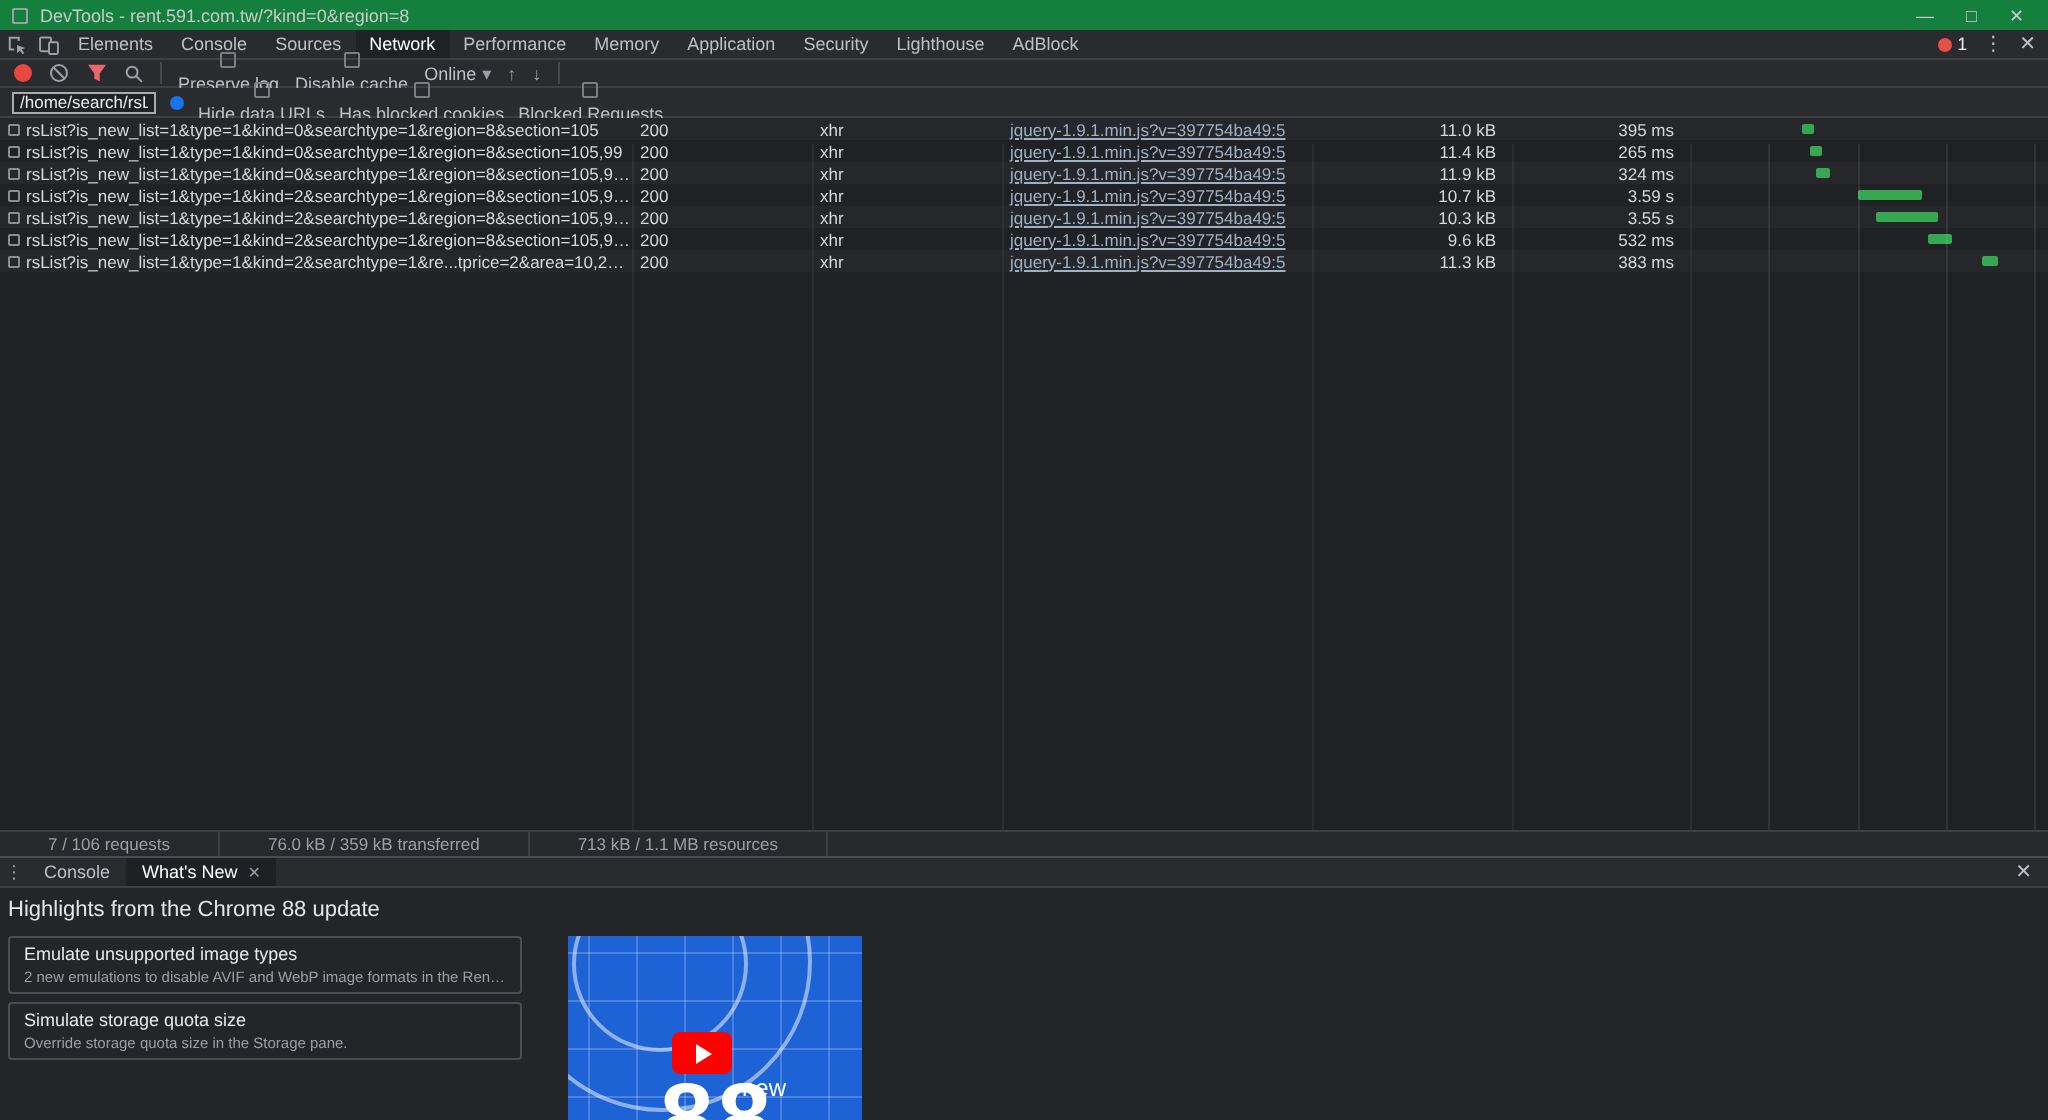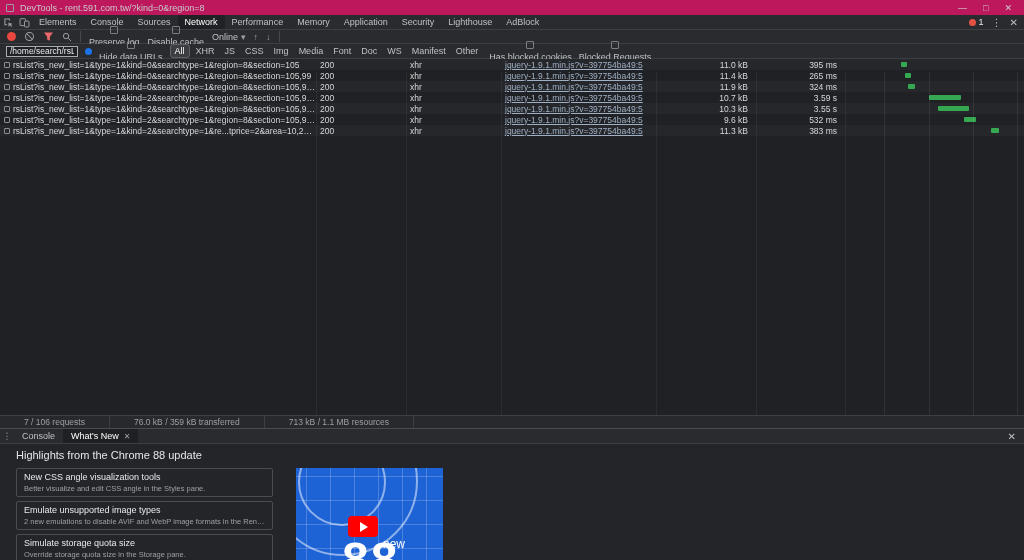--- a/index.html
+++ b/index.html
@@ -1,21 +1,21 @@
 <!DOCTYPE html>
 <html><head>
 <meta charset="utf-8">
 <style>
   * { margin:0; padding:0; box-sizing:border-box; }
   html,body { width:1024px; height:560px; overflow:hidden; background:#202124;
               font-family:"Liberation Sans", sans-serif; }
   .devtools { width:1024px; height:560px; display:flex; flex-direction:column; color:#e8eaed; }
 
   
-  .titlebar { height:15px; background:#be185d; display:flex; align-items:center; padding:0 6px; gap:6px; flex:0 0 auto; }
+  .titlebar { height:15px; background:#15803d; display:flex; align-items:center; padding:0 6px; gap:6px; flex:0 0 auto; }
   .app-icon { width:8px; height:8px; border:1px solid #9aa0a6; border-radius:1px; flex:0 0 auto; }
   .titlebar .title { font-size:9px; color:#c9cacd; white-space:nowrap; }
   .win-controls { margin-left:auto; display:flex; gap:16px; font-size:9px; color:#c9cacd; padding-right:6px; }
   .win-controls span { cursor:default; }
 
   
   .tabbar { height:15px; background:#2a2b2e; border-bottom:1px solid #3c4043; display:flex; align-items:stretch; flex:0 0 auto; }
   .tool-icon { width:16px; display:flex; align-items:center; justify-content:center; flex:0 0 auto; }
   .tabs { display:flex; align-items:stretch; }
   .tab { padding:0 7px; display:flex; align-items:center; font-size:9px; color:#bdc1c6; white-space:nowrap; }
@@ -68,21 +68,21 @@
   .seg { padding:0 24px; border-right:1px solid #3c4043; display:flex; align-items:center; height:100%; white-space:nowrap; }
 
   
   .drawer { flex:0 0 132px; display:flex; flex-direction:column; border-top:1px solid #494c50; background:#242528; overflow:hidden; }
   .drawer-tabs { height:15px; background:#2a2b2e; border-bottom:1px solid #3c4043; display:flex; align-items:stretch; flex:0 0 auto; }
   .kebab { width:14px; display:flex; align-items:center; justify-content:center; color:#9aa0a6; font-size:9px; }
   .dtab { padding:0 8px; display:flex; align-items:center; gap:5px; font-size:9px; color:#bdc1c6; white-space:nowrap; }
   .dtab.active { background:#1f2023; color:#ffffff; }
   .dtab .tab-close { font-size:8px; color:#9aa0a6; }
   .drawer-close { margin-left:auto; display:flex; align-items:center; padding:0 8px; color:#bdc1c6; font-size:10px; }
-  .drawer-body { flex:1 1 auto; padding:5px 16px; position:relative; overflow:hidden; }
+  .drawer-body { flex:1 1 auto; padding:5px 4px; position:relative; overflow:hidden; }
   .wn-heading { font-size:11px; color:#e4e6e8; margin-bottom:7px; }
   .wn-content { position:relative; }
   .cards { width:257px; display:flex; flex-direction:column; gap:4px; }
   .card { border:1px solid #4a4d51; border-radius:2px; padding:3px 7px; }
   .card-title { font-size:9px; color:#e8eaed; line-height:10px; white-space:nowrap; overflow:hidden; text-overflow:ellipsis; }
   .card-desc { font-size:7.5px; color:#9aa0a6; line-height:9px; margin-top:2px; white-space:nowrap; overflow:hidden; text-overflow:ellipsis; }
   .banner { position:absolute; left:280px; top:0; width:147px; height:150px; background:#1e63d6; overflow:hidden;
             background-image:linear-gradient(rgba(255,255,255,.2) 1px, transparent 1px),
                              linear-gradient(90deg, rgba(255,255,255,.2) 1px, transparent 1px);
             background-size:24px 24px; background-position:10px 8px; }
@@ -213,44 +213,20 @@
     <span class="vsep"></span>
   </div>
 
   <div class="filter-row">
     <input class="filter-input" type="text" value="/home/search/rsList" style="">
     <span class="blue-dot"></span>
     <span class="cb-group">
       <span class="checkbox"></span>
       <span>Hide data URLs</span>
     </span>
-    <div class="chips">
-
-        <span class="chip active">All</span>
-
-        <span class="chip">XHR</span>
-
-        <span class="chip">JS</span>
-
-        <span class="chip">CSS</span>
-
-        <span class="chip">Img</span>
-
-        <span class="chip">Media</span>
-
-        <span class="chip">Font</span>
-
-        <span class="chip">Doc</span>
-
-        <span class="chip">WS</span>
-
-        <span class="chip">Manifest</span>
-
-        <span class="chip">Other</span>
-      </div>
     <span class="cb-group">
       <span class="checkbox"></span>
       <span>Has blocked cookies</span>
     </span>
     <span class="cb-group">
       <span class="checkbox"></span>
       <span>Blocked Requests</span>
     </span>
   </div>
 
@@ -397,24 +373,20 @@
             <span class="tab-close">✕</span>
           </div>
         </div>
       <span class="drawer-close">✕</span>
     </div>
     <div class="drawer-body">
       <div class="wn-heading">Highlights from the Chrome 88 update</div>
       <div class="wn-content">
         <div class="cards">
 
-            <div class="card">
-              <div class="card-title">New CSS angle visualization tools</div>
-              <div class="card-desc">Better visualize and edit CSS angle in the Styles pane.</div>
-            </div>
 
             <div class="card">
               <div class="card-title">Emulate unsupported image types</div>
               <div class="card-desc">2 new emulations to disable AVIF and WebP image formats in the Rendering tab.</div>
             </div>
 
             <div class="card">
               <div class="card-title">Simulate storage quota size</div>
               <div class="card-desc">Override storage quota size in the Storage pane.</div>
             </div>

